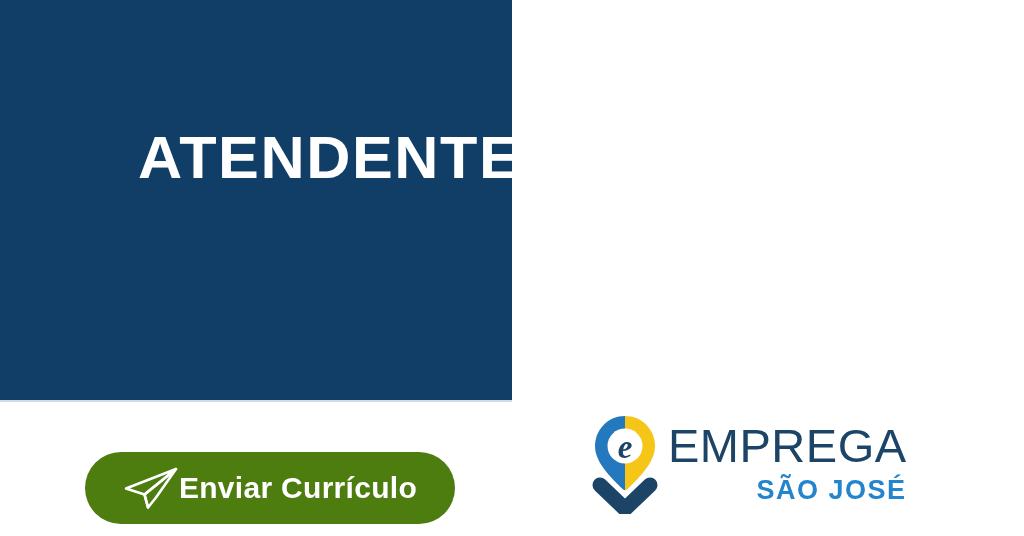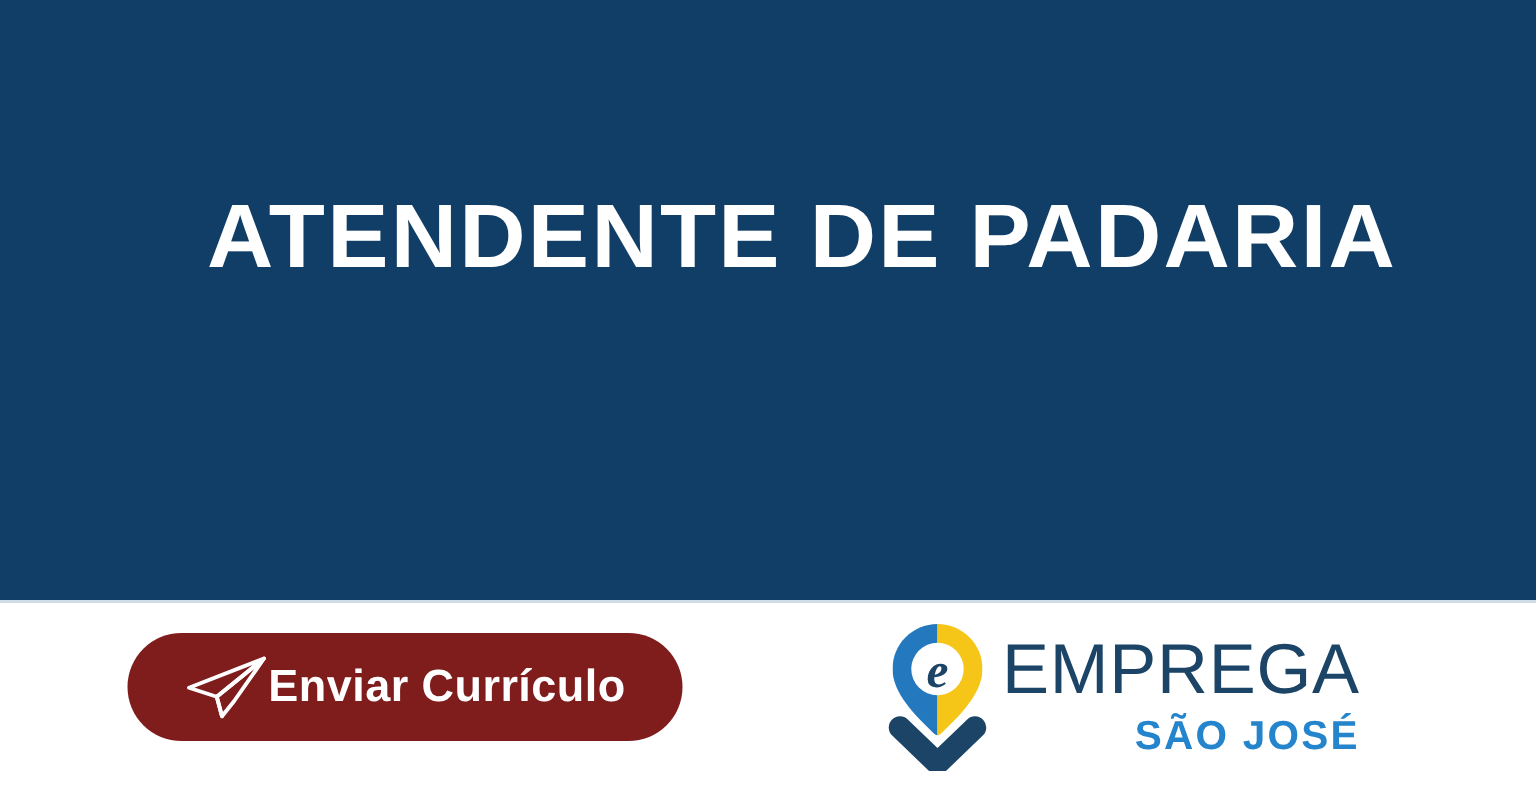--- a/index.html
+++ b/index.html
@@ -15,21 +15,21 @@
     font-family: "Liberation Sans", "DejaVu Sans", sans-serif;
     -webkit-font-smoothing: antialiased;
   }
 
   .card {
     position: relative;
     width: 1024px;
     height: 536px;
     background: #ffffff;
     display: flex;
-    flex-direction: column;
+    flex-direction: row;
   }
 
   
   .hero {
     position: relative;
     width: 1024px;
     height: 402px;
     background: #113e66;
     box-sizing: border-box;
     border-bottom: 2px solid #cfdce6;
@@ -58,24 +58,24 @@
     position: relative;
     width: 1024px;
     height: 134px;
     background: #ffffff;
   }
 
   
   .cv-button {
     position: absolute;
     left: 85px;
-    top: 422px;
+    top: 452px;
     width: 370px;
     height: 72px;
-    background: #7f1d1d;
+    background: #4d7c0f;
     border: none;
     border-radius: 36px;
     display: flex;
     align-items: center;
     justify-content: center;
     cursor: pointer;
     padding: 0 24px;
     box-sizing: border-box;
   }
 

